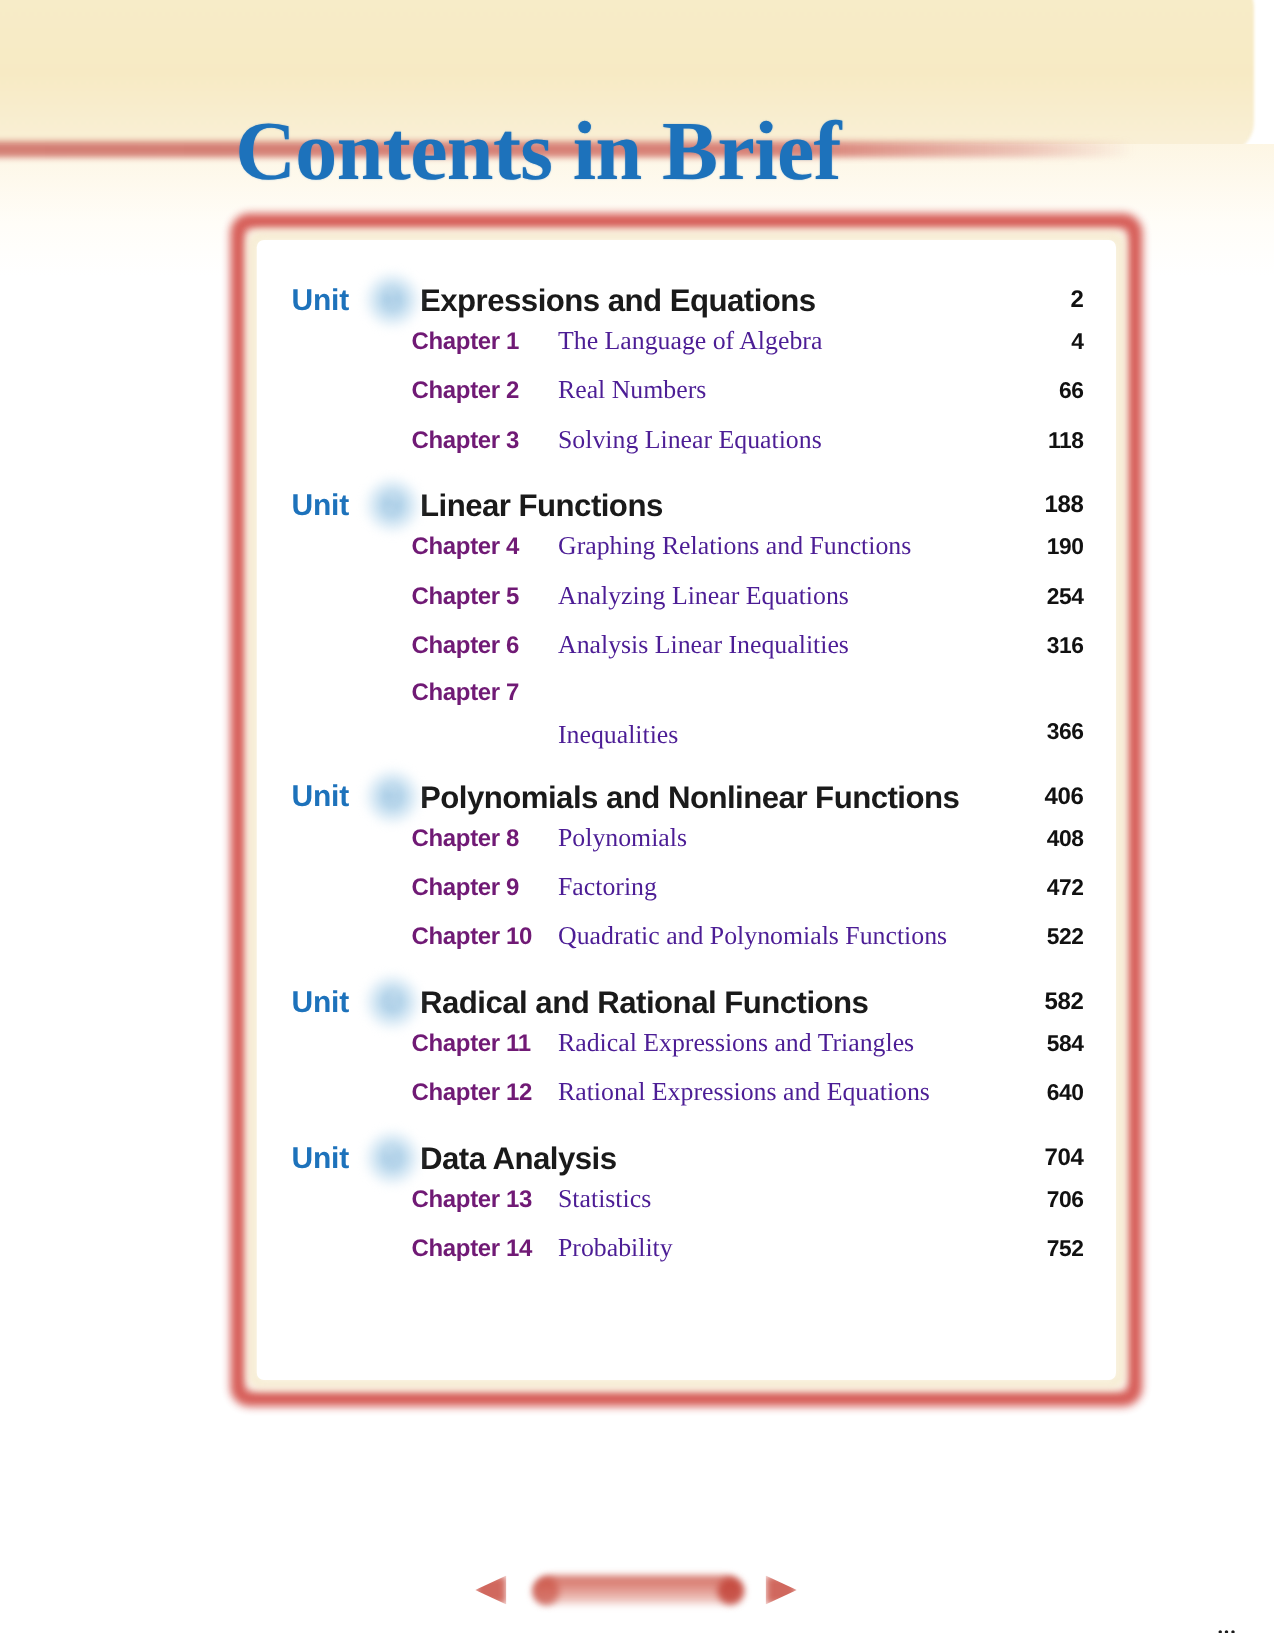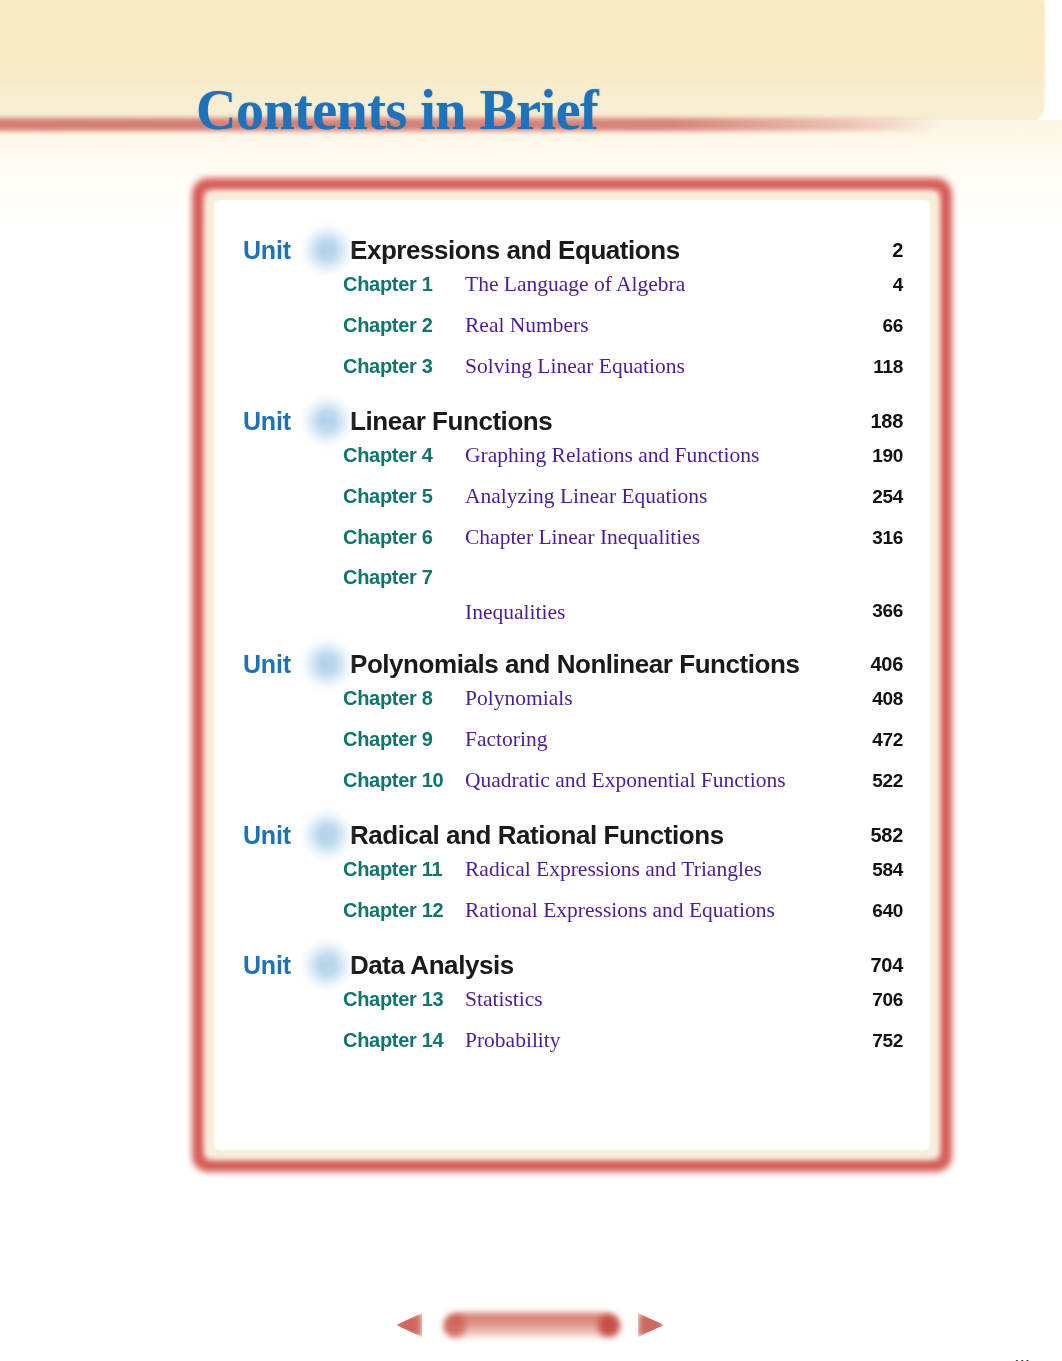--- a/index.html
+++ b/index.html
@@ -47,21 +47,21 @@
         rgba(240,215,190,0.0) 100%);
     border-radius: 6px;
     filter: blur(2.6px);
   }
 
   .page-title {
     position: absolute;
     left: 196px;
     top: 40px;
     font-family: "Liberation Serif", "DejaVu Serif", serif;
-    font-size: 56px;
+    font-size: 70px;
     font-weight: 700;
     color: #1d72bb;
     letter-spacing: -0.5px;
     text-shadow: 0 0 1.2px rgba(29,114,187,0.5);
   }
 
   
   .frame-outer {
     position: absolute;
     left: 192px;
@@ -171,21 +171,21 @@
 
   .chapter-row {
     display: flex;
     align-items: baseline;
     min-height: 41px;
   }
   .chapter-label {
     font-family: "Liberation Sans", "DejaVu Sans", sans-serif;
     font-size: 20px;
     font-weight: 700;
-    color: #0f766e;
+    color: #701a75;
     width: 122px;
     flex: none;
     margin-left: 100px;
     letter-spacing: -0.3px;
   }
   .chapter-title {
     font-family: "Liberation Serif", "DejaVu Serif", serif;
     font-size: 21.5px;
     color: #4c1d95;
     white-space: nowrap;
@@ -346,21 +346,21 @@
         <span class="page-num">190</span>
       </div>
       <div class="chapter-row">
         <span class="chapter-label">Chapter 5</span>
         <span class="chapter-title">Analyzing Linear Equations</span>
         <span class="leader"></span>
         <span class="page-num">254</span>
       </div>
       <div class="chapter-row">
         <span class="chapter-label">Chapter 6</span>
-        <span class="chapter-title">Chapter Linear Inequalities</span>
+        <span class="chapter-title">Analysis Linear Inequalities</span>
         <span class="leader"></span>
         <span class="page-num">316</span>
       </div>
       <div class="chapter-row wrapped">
         <span class="chapter-label">Chapter 7</span>
       </div>
       <div class="chapter-cont">
         <span class="spacer"></span>
         <span class="chapter-title">Inequalities</span>
         <span class="leader"></span>
@@ -385,21 +385,21 @@
         <span class="page-num">408</span>
       </div>
       <div class="chapter-row">
         <span class="chapter-label">Chapter 9</span>
         <span class="chapter-title">Factoring</span>
         <span class="leader"></span>
         <span class="page-num">472</span>
       </div>
       <div class="chapter-row">
         <span class="chapter-label">Chapter 10</span>
-        <span class="chapter-title">Quadratic and Exponential Functions</span>
+        <span class="chapter-title">Quadratic and Polynomials Functions</span>
         <span class="leader"></span>
         <span class="page-num">522</span>
       </div>
     </div>
     <div class="unit-block">
       <div class="unit-row">
         <span class="unit-word">Unit</span>
         <span class="unit-badge">
           <span class="glow"></span>
           <span class="num">4</span>

